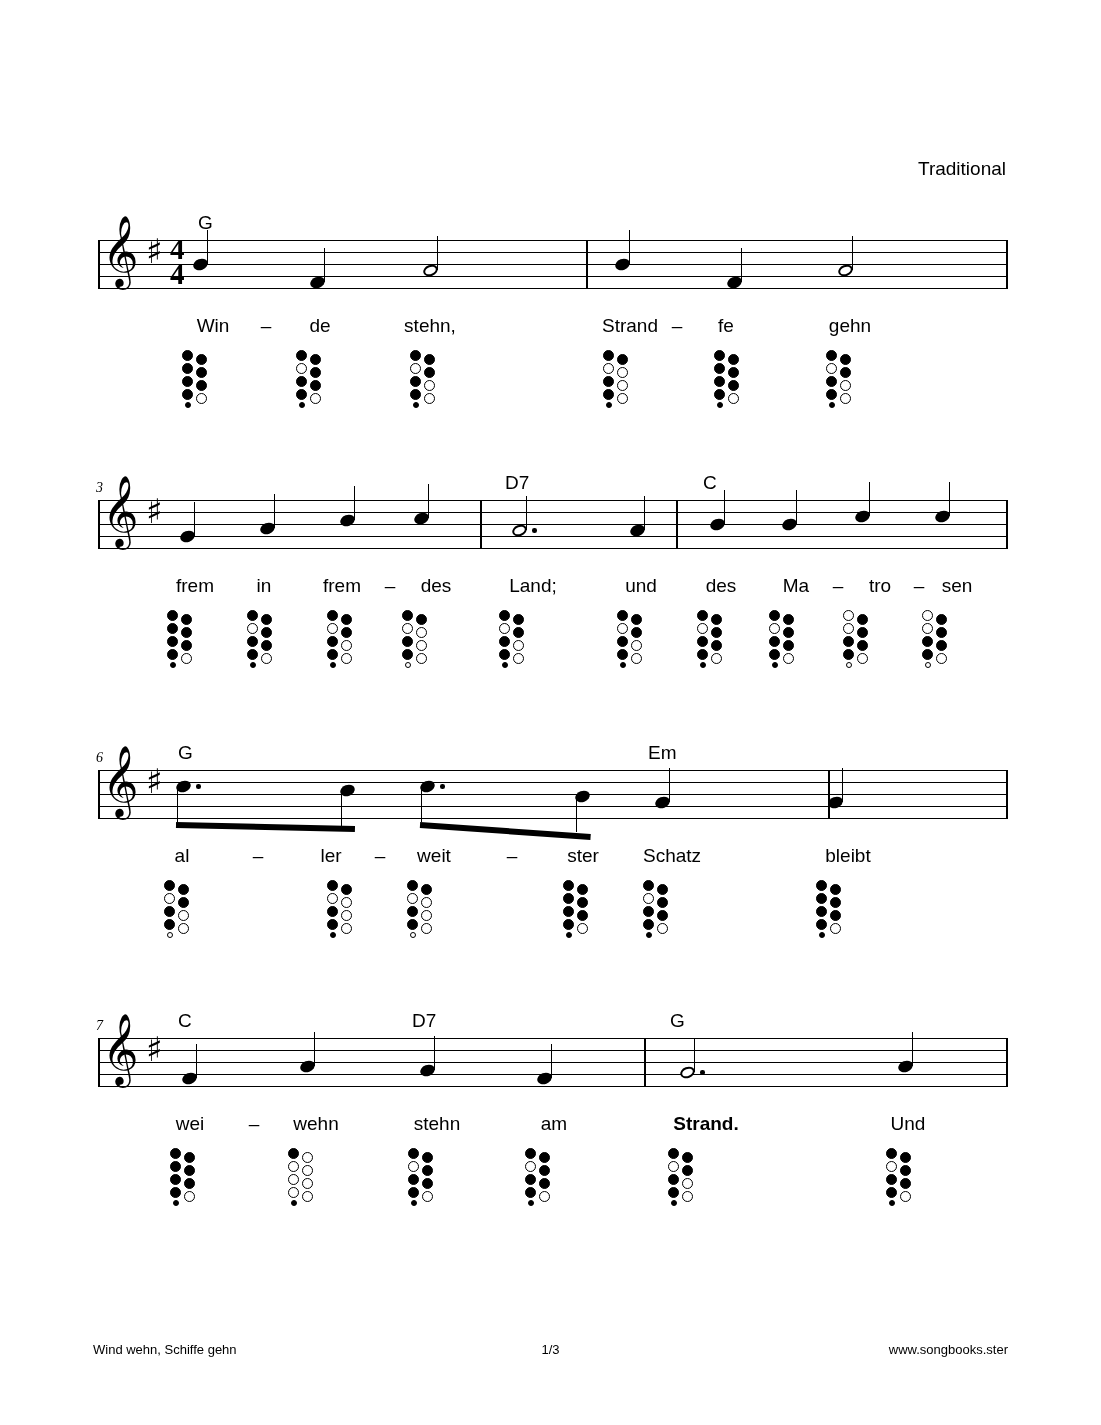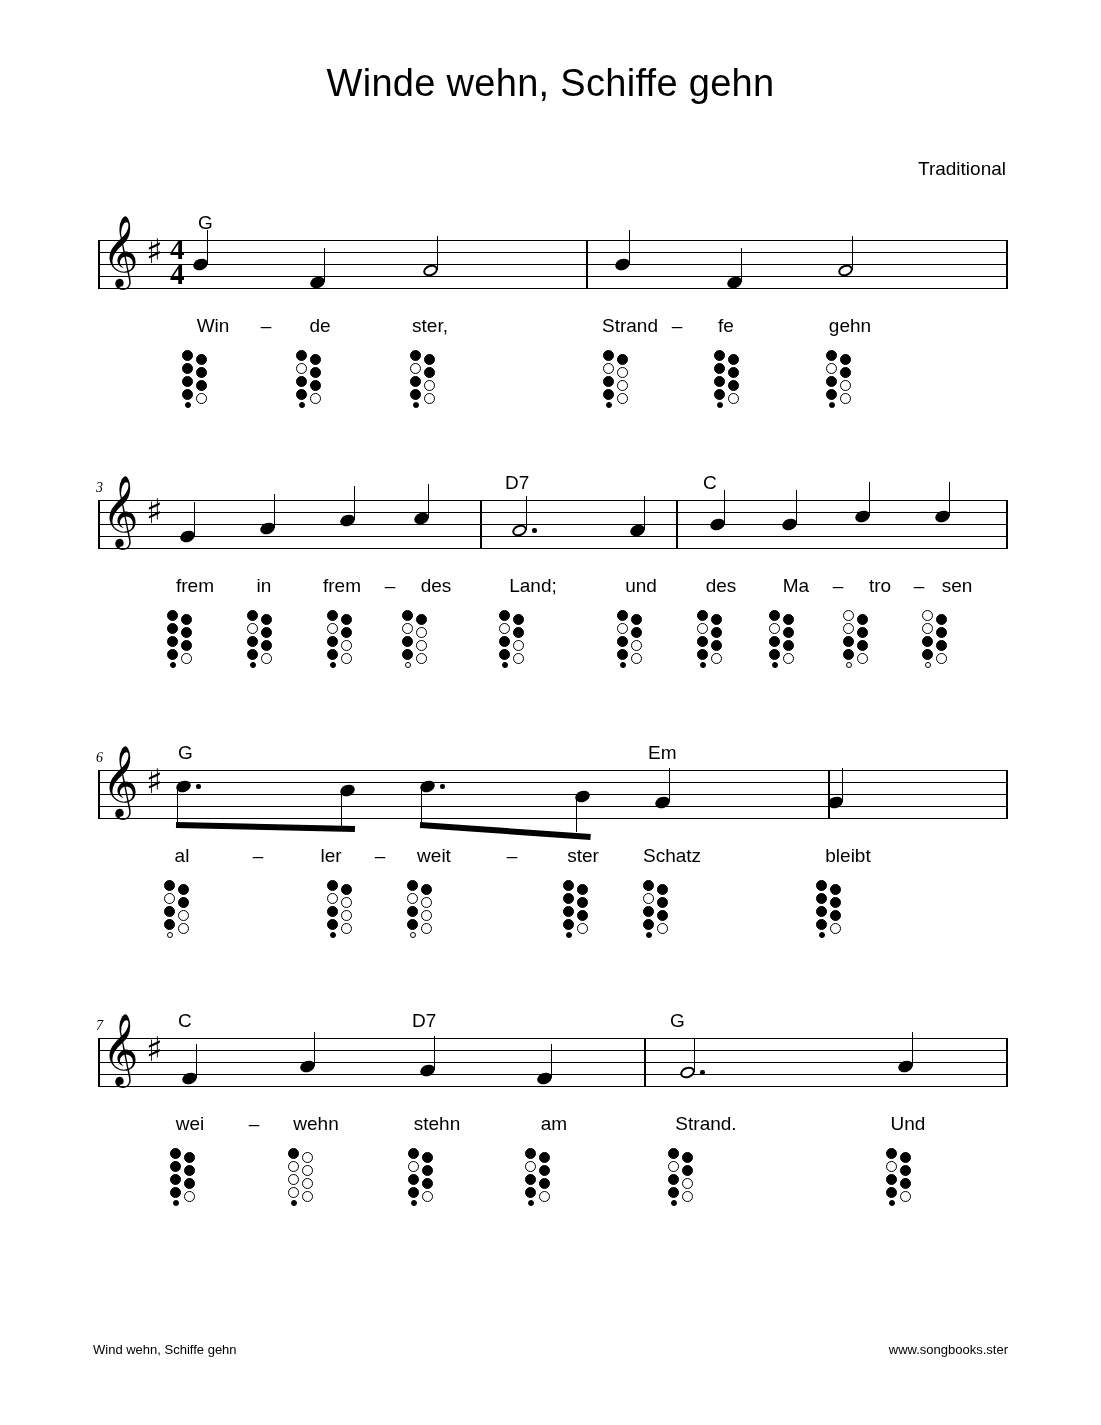--- a/index.html
+++ b/index.html
@@ -165,21 +165,20 @@
   }
   .footer.left { left: 93px; }
   .footer.center { left: 0; width: 1101px; text-align: center; }
   .footer.right { right: 93px; }
 </style>
 </head>
 <body>
 
 <div class="page">
 
-  <div class="title">Winde wehn, Schiffe gehn</div>
   <div class="composer">Traditional</div>
 
   <div id="systems-root">
       <div class="system" style="top: 220px; height: 300px;">
         <div class="staff" style="top: 20px;">
           <div class="line l0"></div>
           <div class="line l1"></div>
           <div class="line l2"></div>
           <div class="line l3"></div>
           <div class="line l4"></div>
@@ -202,21 +201,21 @@
         <div class="stem" style="left: 436.5px; top: 16px; height: 34px;"></div>
         <div class="head filled" style="left: 615px; top: 39px;"></div>
         <div class="stem" style="left: 628.5px; top: 10px; height: 34px;"></div>
         <div class="head filled" style="left: 727px; top: 57px;"></div>
         <div class="stem" style="left: 740.5px; top: 28px; height: 34px;"></div>
         <div class="head open" style="left: 838px; top: 45px;"></div>
         <div class="stem" style="left: 851.5px; top: 16px; height: 34px;"></div>
         <div class="lyric" style="left: 213px; top: 95px;">Win</div>
         <div class="lyric" style="left: 266px; top: 95px;">–</div>
         <div class="lyric" style="left: 320px; top: 95px;">de</div>
-        <div class="lyric" style="left: 430px; top: 95px;">ster,</div>
+        <div class="lyric" style="left: 430px; top: 95px;">stehn,</div>
         <div class="lyric" style="left: 630px; top: 95px;">Strand</div>
         <div class="lyric" style="left: 677px; top: 95px;">–</div>
         <div class="lyric" style="left: 726px; top: 95px;">fe</div>
         <div class="lyric" style="left: 850px; top: 95px;">gehn</div>
         <div class="fingering" style="left: 182px; top: 130px;">
           <div class="fg-col" style="left: 0px;">
             <div class="hole on"></div>
             <div class="hole on"></div>
             <div class="hole on"></div>
             <div class="hole on"></div>
@@ -667,21 +666,21 @@
         <div class="head open" style="left: 680px; top: 49px;"></div>
         <div class="stem" style="left: 693.5px; top: 20px; height: 34px;"></div>
         <div class="dot" style="left: 700px; top: 52px;"></div>
         <div class="head filled" style="left: 898px; top: 43px;"></div>
         <div class="stem" style="left: 911.5px; top: 14px; height: 34px;"></div>
         <div class="lyric" style="left: 190px; top: 95px;">wei</div>
         <div class="lyric" style="left: 254px; top: 95px;">–</div>
         <div class="lyric" style="left: 316px; top: 95px;">wehn</div>
         <div class="lyric" style="left: 437px; top: 95px;">stehn</div>
         <div class="lyric" style="left: 554px; top: 95px;">am</div>
-        <div class="lyric" style="left: 706px; top: 95px;">Strand.</div>
+        <div class="lyric" style="left: 706px; top: 95px; font-weight: bold;">Strand.</div>
         <div class="lyric" style="left: 908px; top: 95px;">Und</div>
         <div class="fingering" style="left: 170px; top: 130px;">
           <div class="fg-col" style="left: 0px;">
             <div class="hole on"></div>
             <div class="hole on"></div>
             <div class="hole on"></div>
             <div class="hole on"></div>
             <div class="hole small on"></div>
           </div>
           <div class="fg-col" style="left: 14px; top: 4px;">
@@ -763,15 +762,16 @@
             <div class="hole on"></div>
             <div class="hole on"></div>
             <div class="hole on"></div>
             <div class="hole off"></div>
           </div>
         </div>
       </div>
     </div>
 
   <div class="footer left">Wind wehn, Schiffe gehn</div>
+  <div class="footer center">1/3</div>
   <div class="footer right">www.songbooks.ster</div>
 
 </div>
 
 </body></html>

